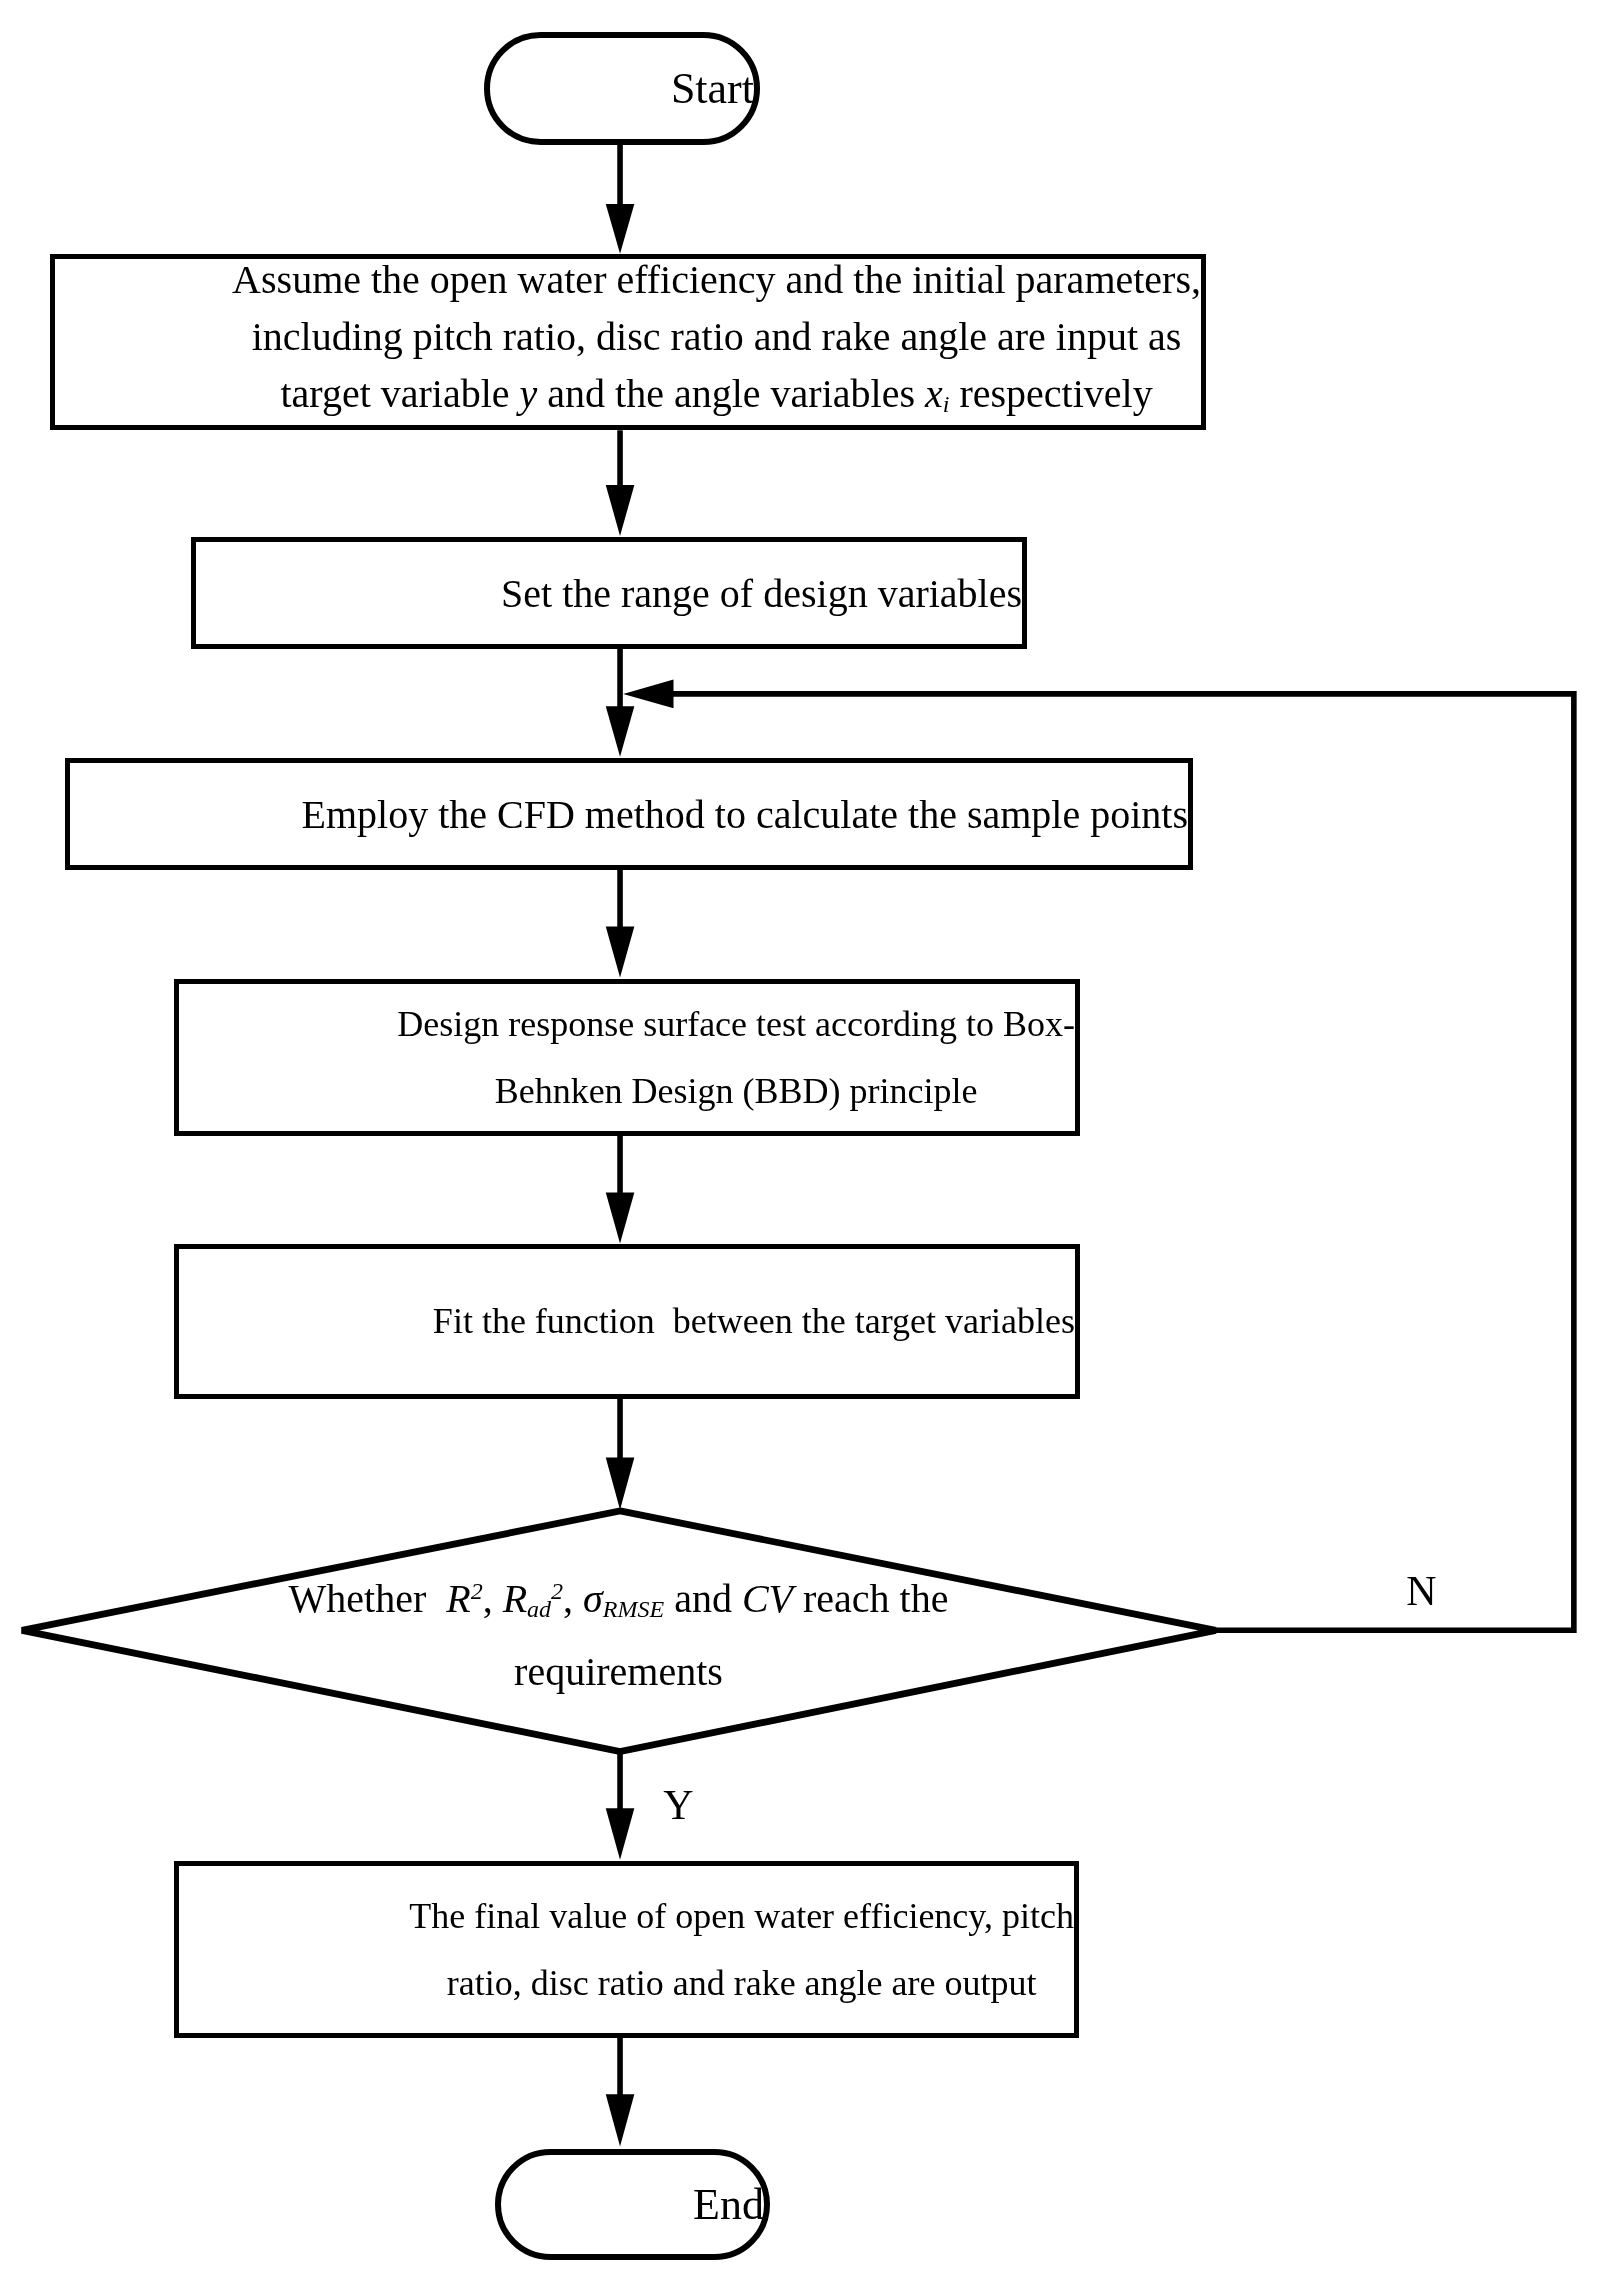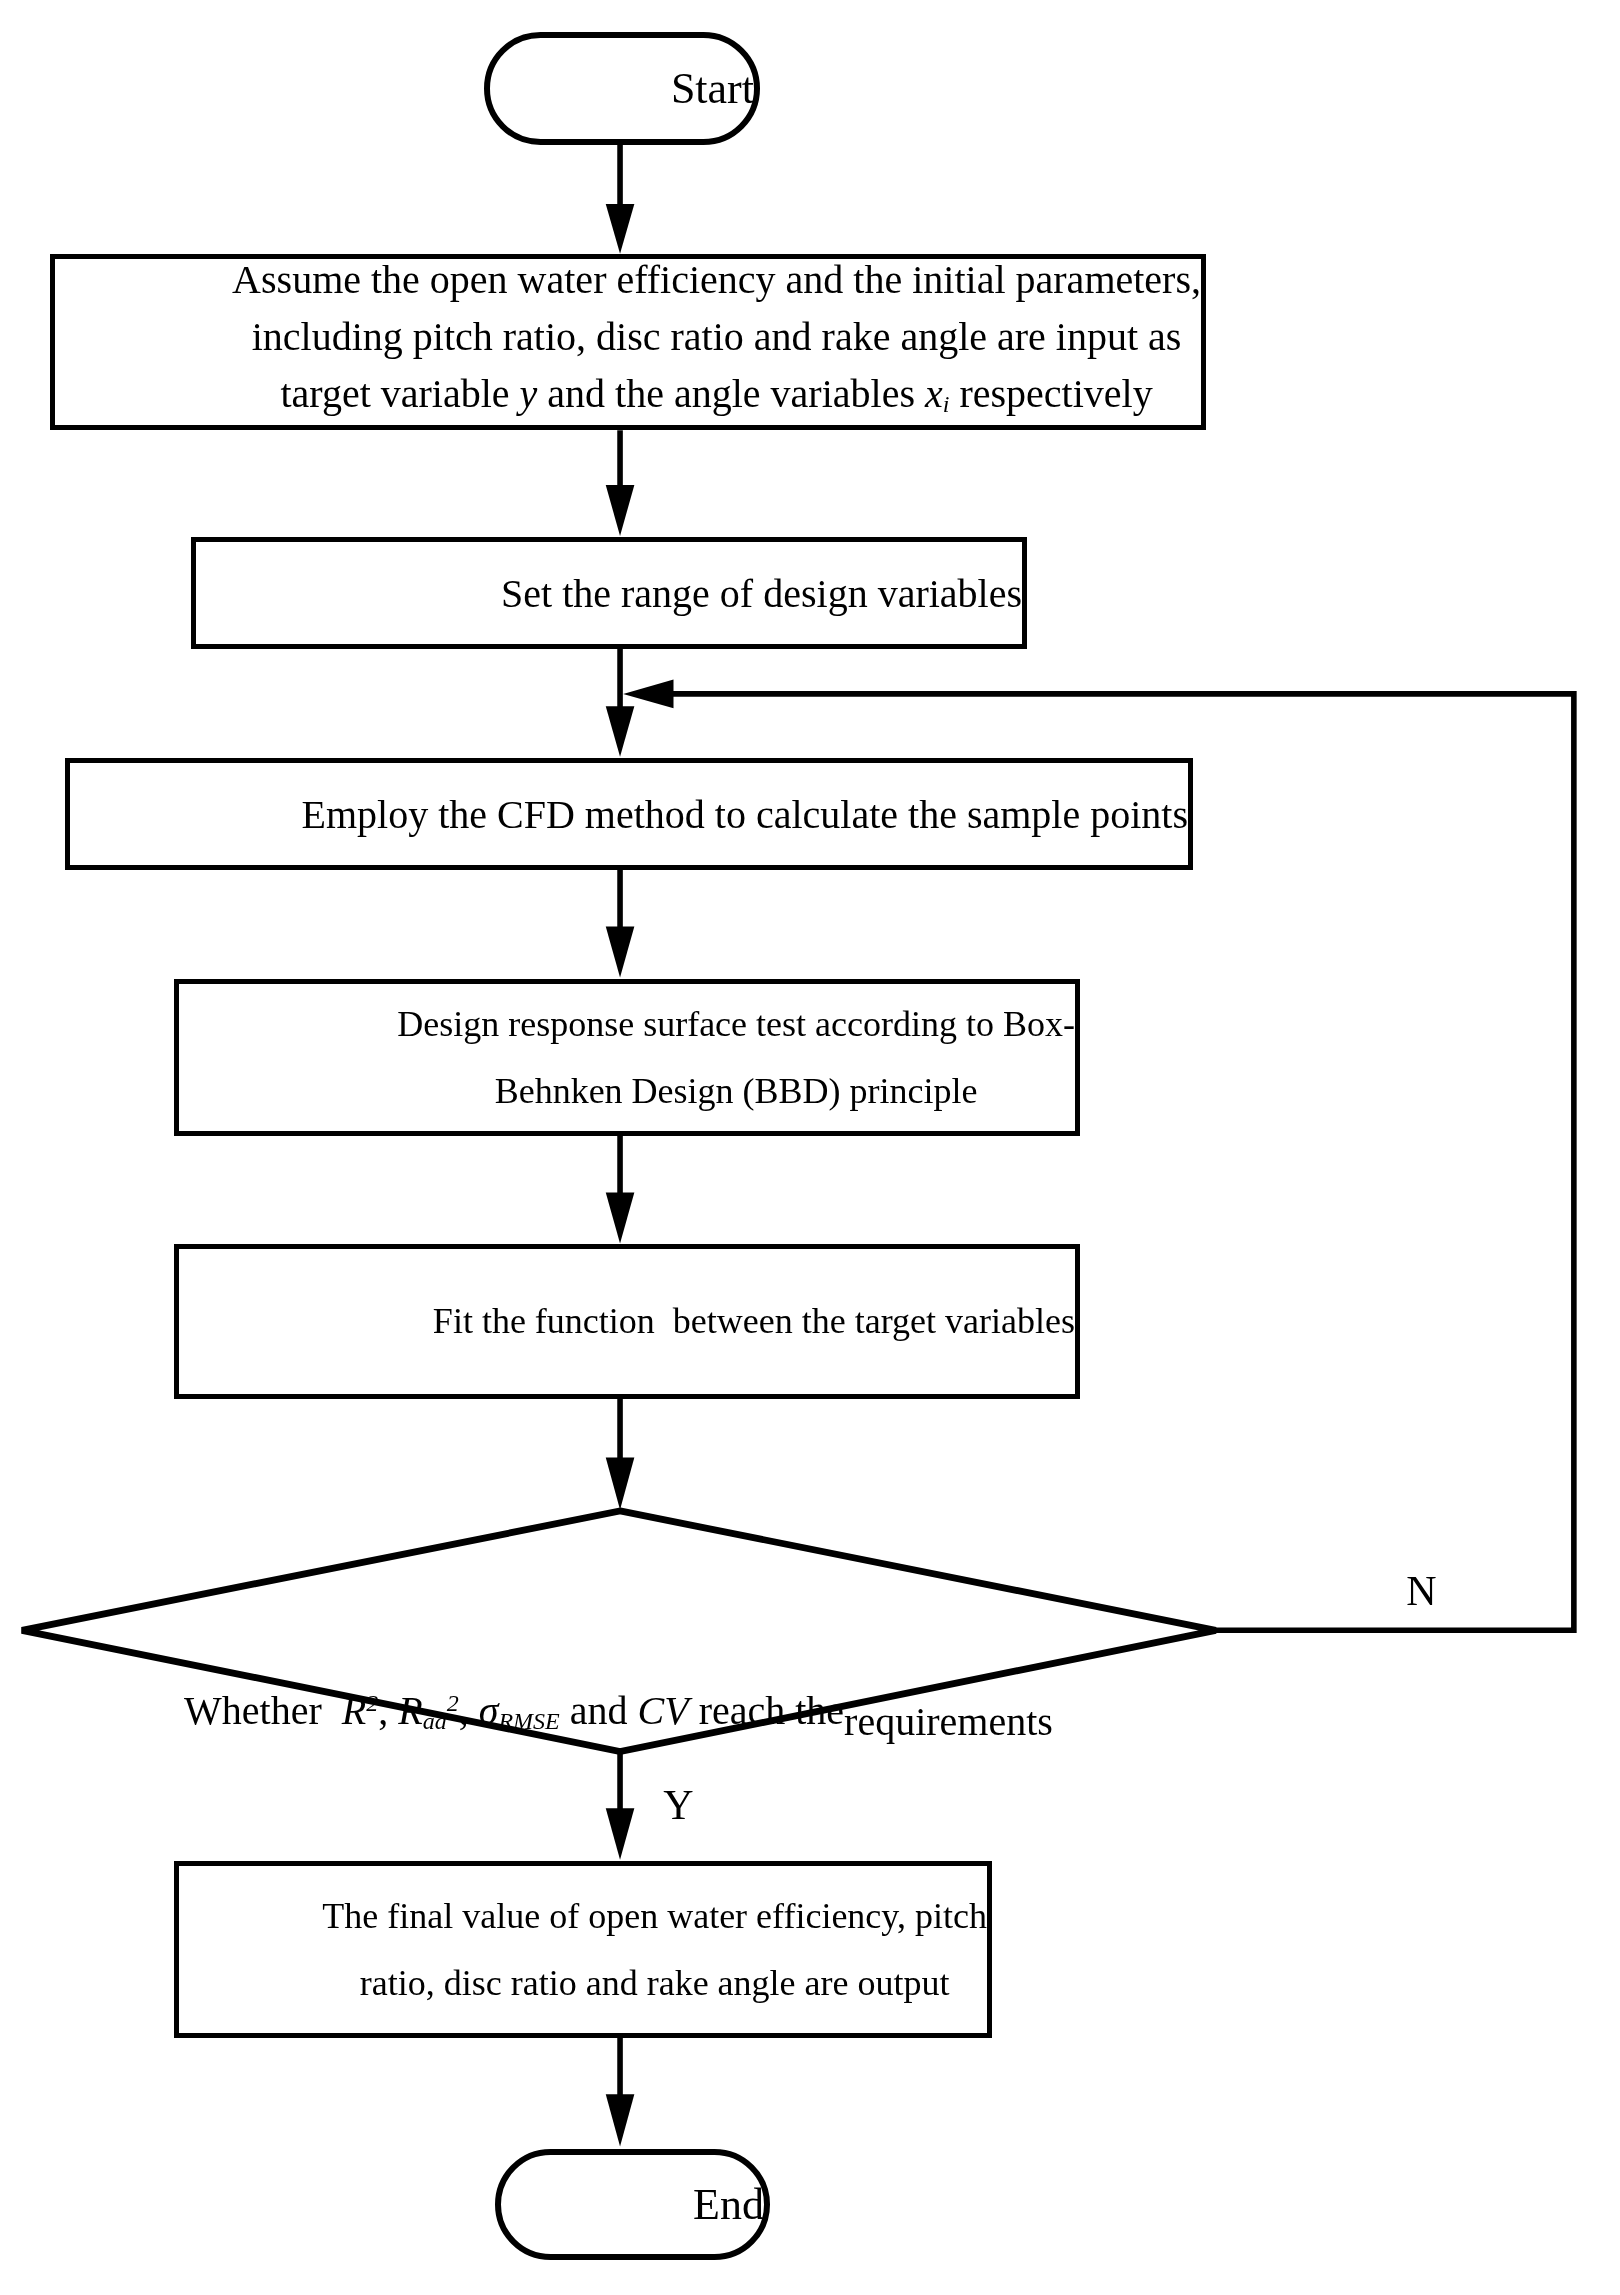--- a/index.html
+++ b/index.html
@@ -22,22 +22,22 @@
   }
   .rect{font-size:40px;line-height:57px;}
   .rect2{font-size:36px;line-height:67px;}
   .oval{
     border-radius:75px;
     border-width:6.2px;
     font-size:44px;line-height:46px;
   }
   .decision-text{
     position:absolute;
-    display:flex;flex-direction:row;
-    justify-content:center;align-items:flex-end;
+    display:flex;flex-direction:column;
+    justify-content:center;align-items:center;
     text-align:center;
     font-size:40px;line-height:61px;
     background:transparent;
   }
   .branch-label{
     position:absolute;
     width:75px;
     text-align:center;
     font-size:42px;line-height:47px;
   }
@@ -139,21 +139,21 @@
   </div>
 
   <div class="decision-text" style="left:96px;top:1511px;width:1045px;height:241px;">
       <div class="tline"><span>Whether  </span><span class="it">R</span><span class="it sp">2</span><span>, </span><span class="it">R</span><span class="it sb">ad</span><span class="it sp">2</span><span>, </span><span class="it">σ</span><span class="it sb">RMSE</span><span> and </span><span class="it">CV</span><span> reach the</span></div>
       <div class="tline">requirements</div>
     </div>
 
   <div class="branch-label" style="left:641px;top:1782px;">Y</div>
   <div class="branch-label" style="left:1384px;top:1568px;">N</div>
 
-  <div class="node rect2" style="left:174px;top:1861px;width:818px;height:177px;">
+  <div class="node rect2" style="left:174px;top:1861px;width:905px;height:177px;">
     <div>
         <div class="tline">The final value of open water efficiency, pitch</div>
         <div class="tline">ratio, disc ratio and rake angle are output</div>
       </div>
   </div>
 
   <div class="node oval" style="left:495px;top:2149px;width:275px;height:111px;">
     <div class="tline">End</div>
   </div>
 

